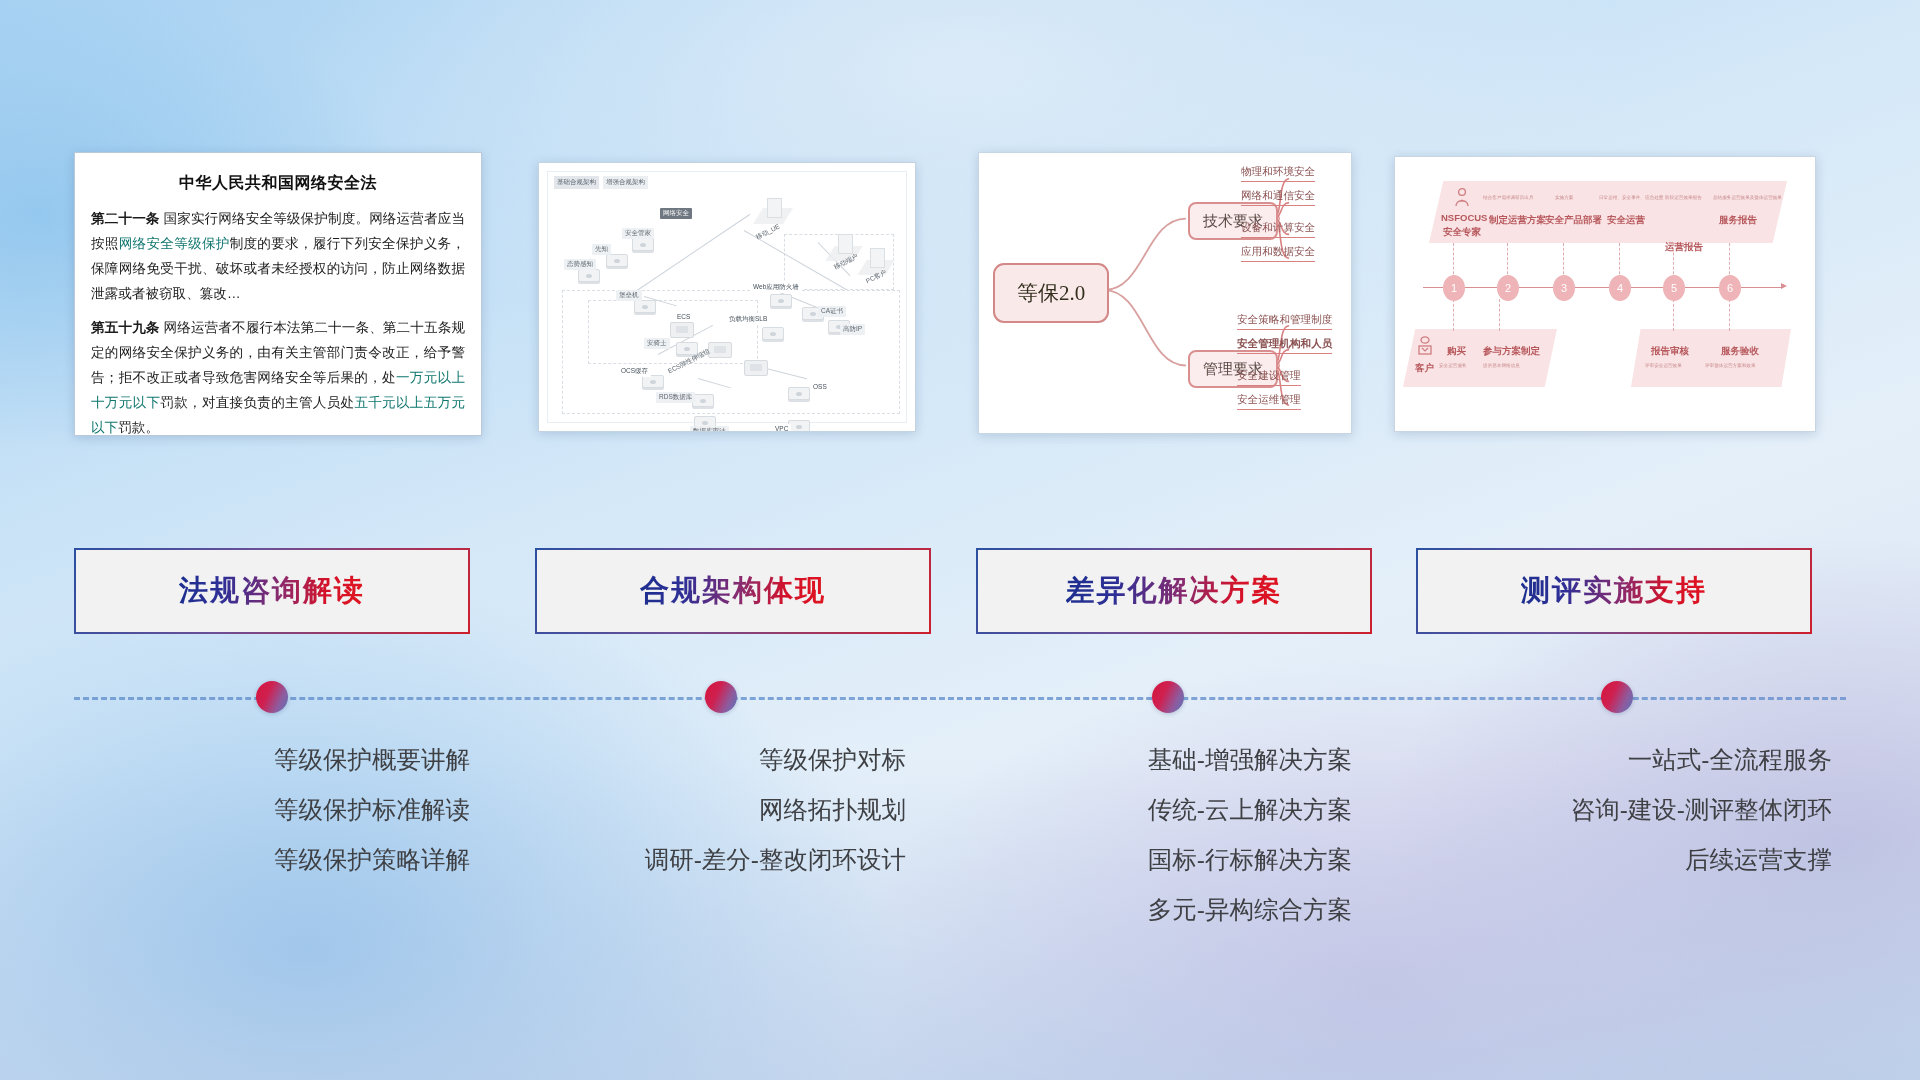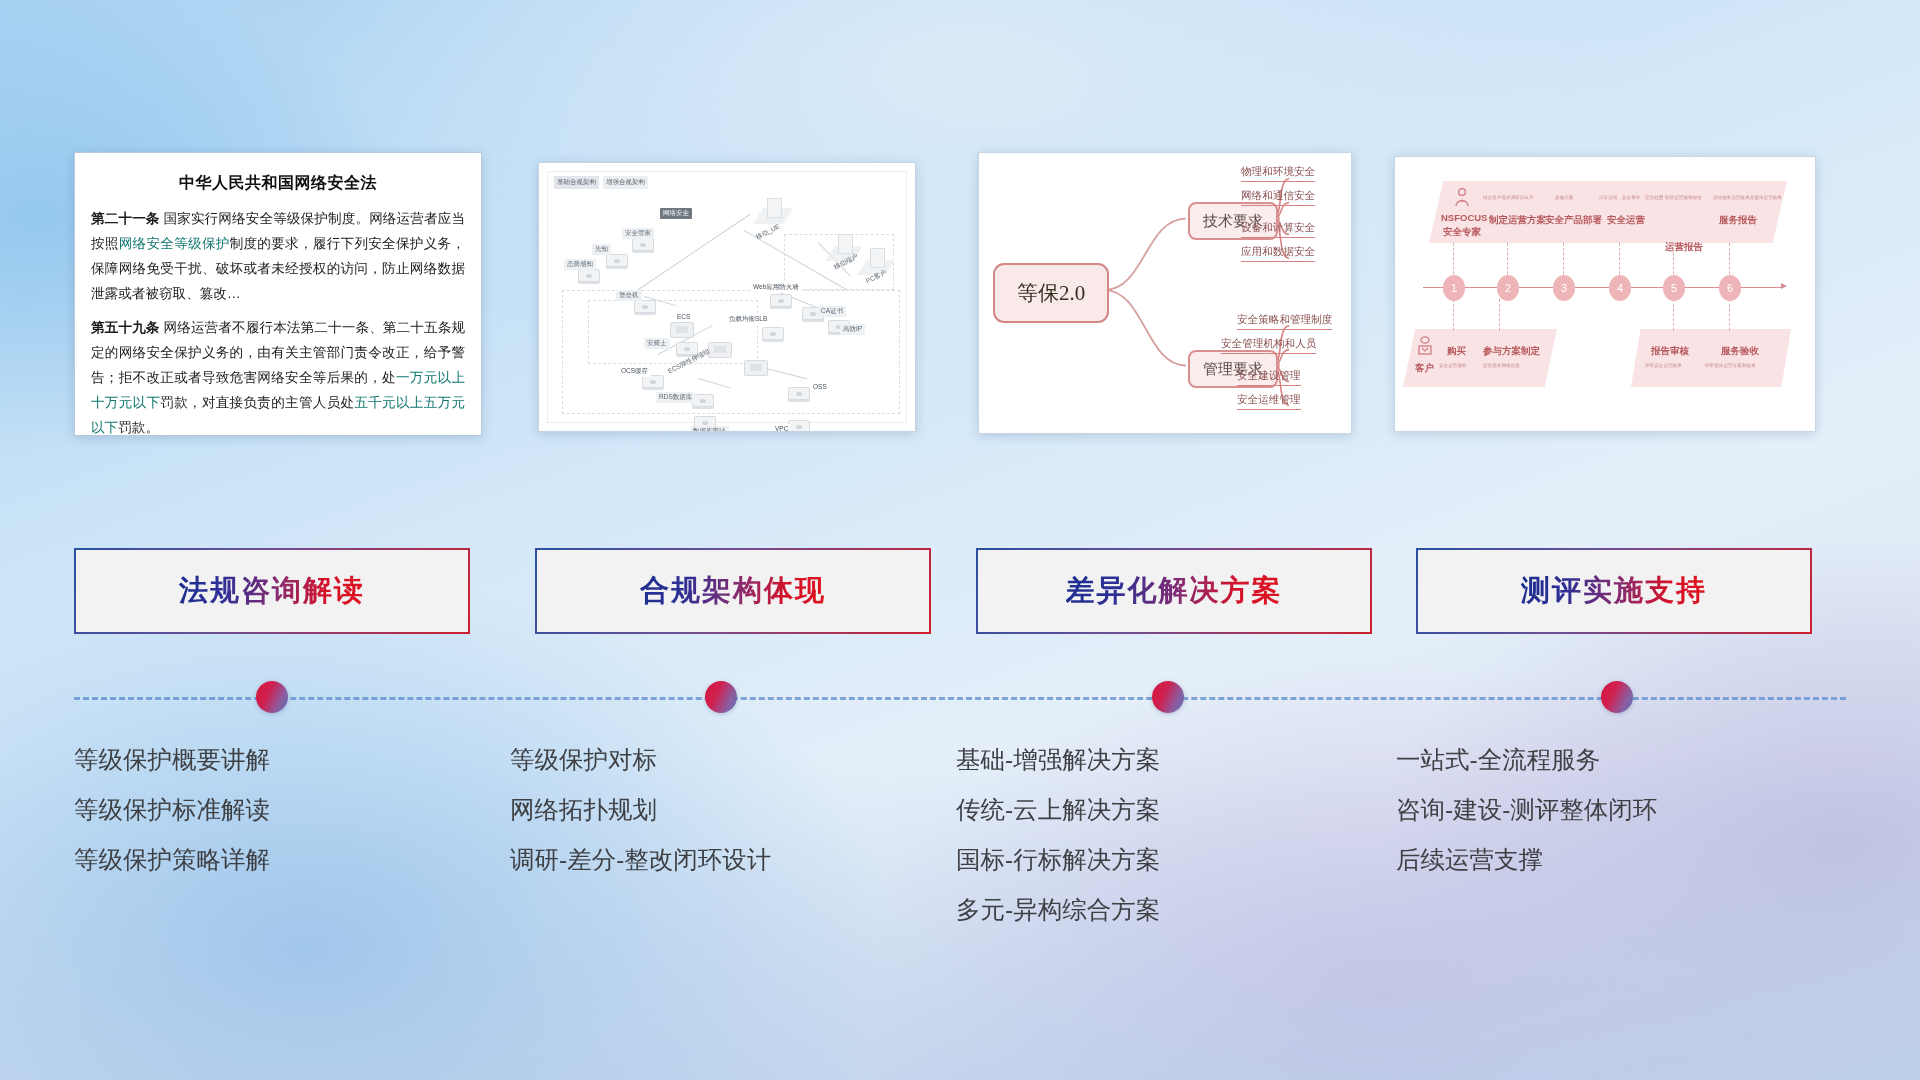--- a/index.html
+++ b/index.html
@@ -104,21 +104,21 @@
      -webkit-text-fill-color:transparent;}
 
   
   #tlLine{position:absolute;left:74px;top:697px;width:1772px;height:0;
      border-top:3px dashed #5d8ccb;opacity:.75;}
   .tlDot{position:absolute;width:32px;height:32px;border-radius:50%;
      background:linear-gradient(115deg,#d6143c 0%,#cf2050 38%,#8e5b9e 72%,#5a74bd 100%);
      box-shadow:0 1px 4px rgba(40,60,110,.25);}
 
   
-  .col{position:absolute;text-align:left;}
+  .col{position:absolute;text-align:right;}
   .col .li{font-size:24.5px;color:#3e4044;line-height:50px;white-space:nowrap;
      font-family:"Liberation Sans","DejaVu Sans",sans-serif;}
 </style>
 </head>
 <body>
 
 <div id="bg">
   <div class="bgL b1"></div>
     <div class="bgL b2"></div>
     <div class="bgL b3"></div>
@@ -228,21 +228,21 @@
 
     <div class="mm-branch" style="left:209px;top:49px;">技术要求</div>
     <div class="mm-branch" style="left:209px;top:197px;">管理要求</div>
 
     <div class="mm-leaf" style="left:262px;top:12px;">物理和环境安全</div>
     <div class="mm-leaf" style="left:262px;top:36px;">网络和通信安全</div>
     <div class="mm-leaf" style="left:262px;top:68px;">设备和计算安全</div>
     <div class="mm-leaf" style="left:262px;top:92px;">应用和数据安全</div>
 
     <div class="mm-leaf" style="left:258px;top:160px;">安全策略和管理制度</div>
-    <div class="mm-leaf" style="left:242px;top:184px;">安全管理机构和人员</div>
+    <div class="mm-leaf" style="left:258px;top:184px;font-weight:bold;">安全管理机构和人员</div>
     <div class="mm-leaf" style="left:258px;top:216px;">安全建设管理</div>
     <div class="mm-leaf" style="left:258px;top:240px;">安全运维管理</div>
   </div>
 
   <div class="card" id="card4">
     <div class="band bandTop"></div>
     <div class="band bandBot"></div>
     <div class="band bandBot2"></div>
 
     <svg style="position:absolute;left:56px;top:30px;" width="22" height="22" viewBox="0 0 22 22">

